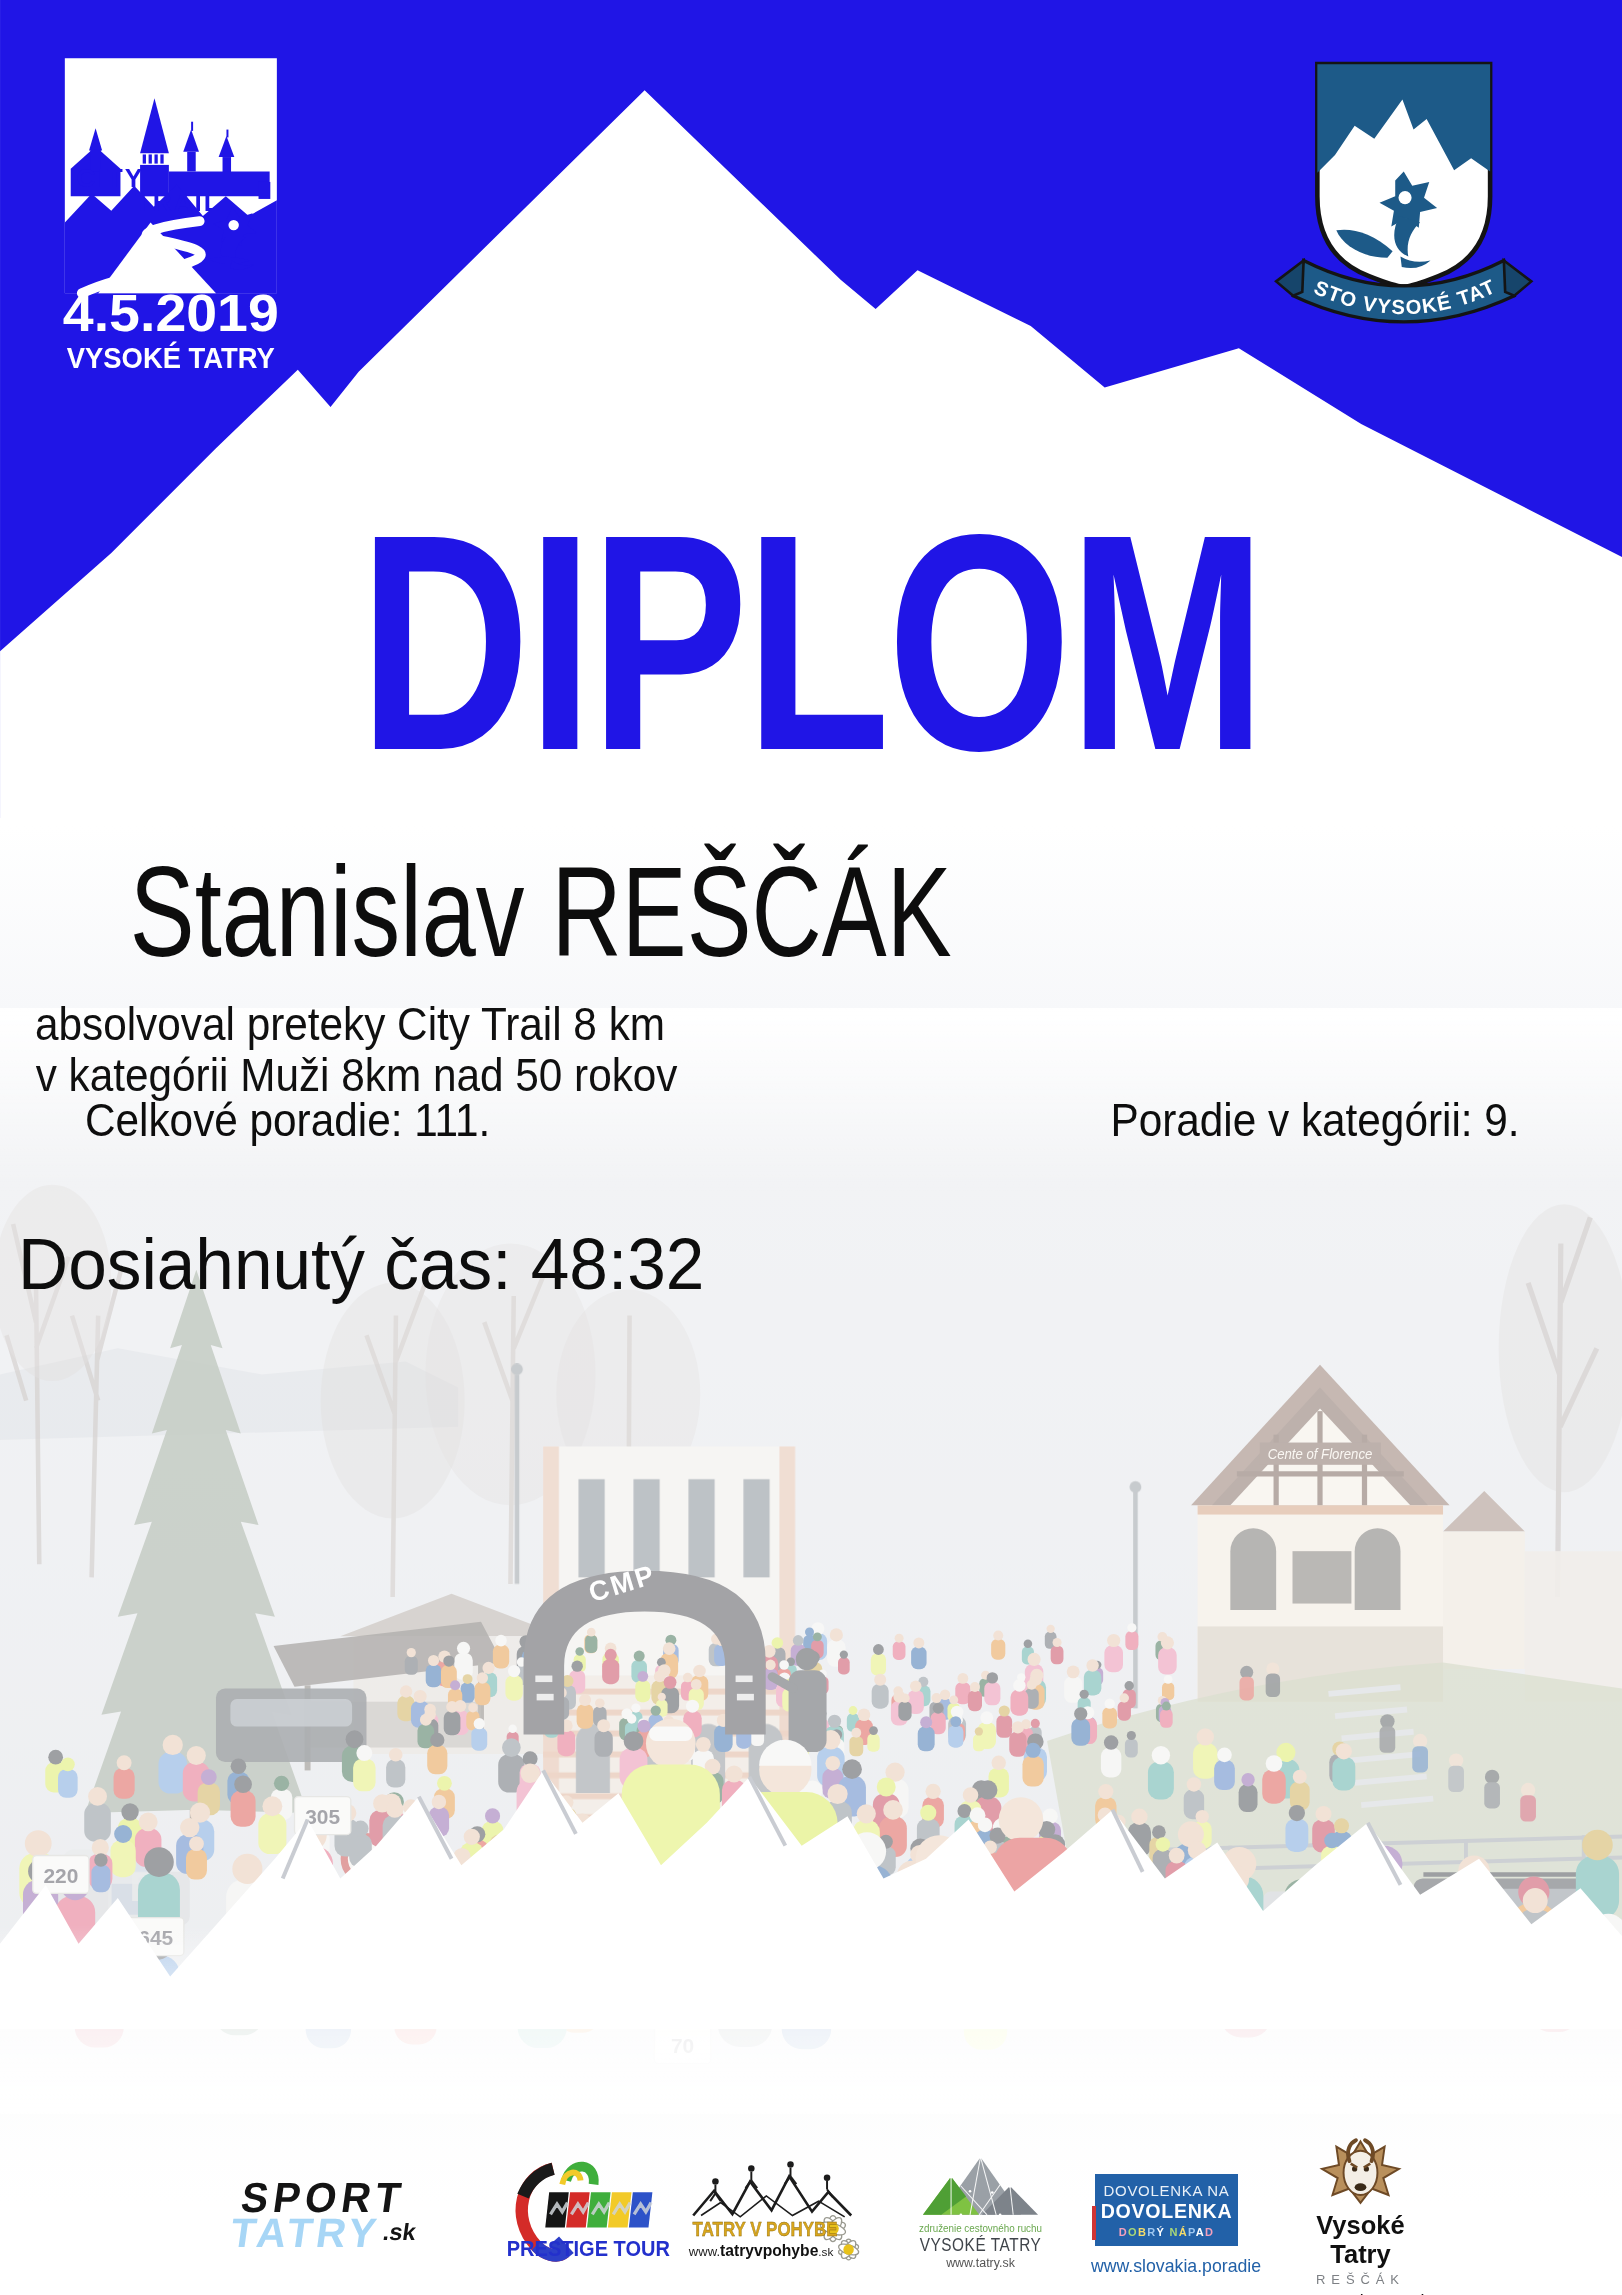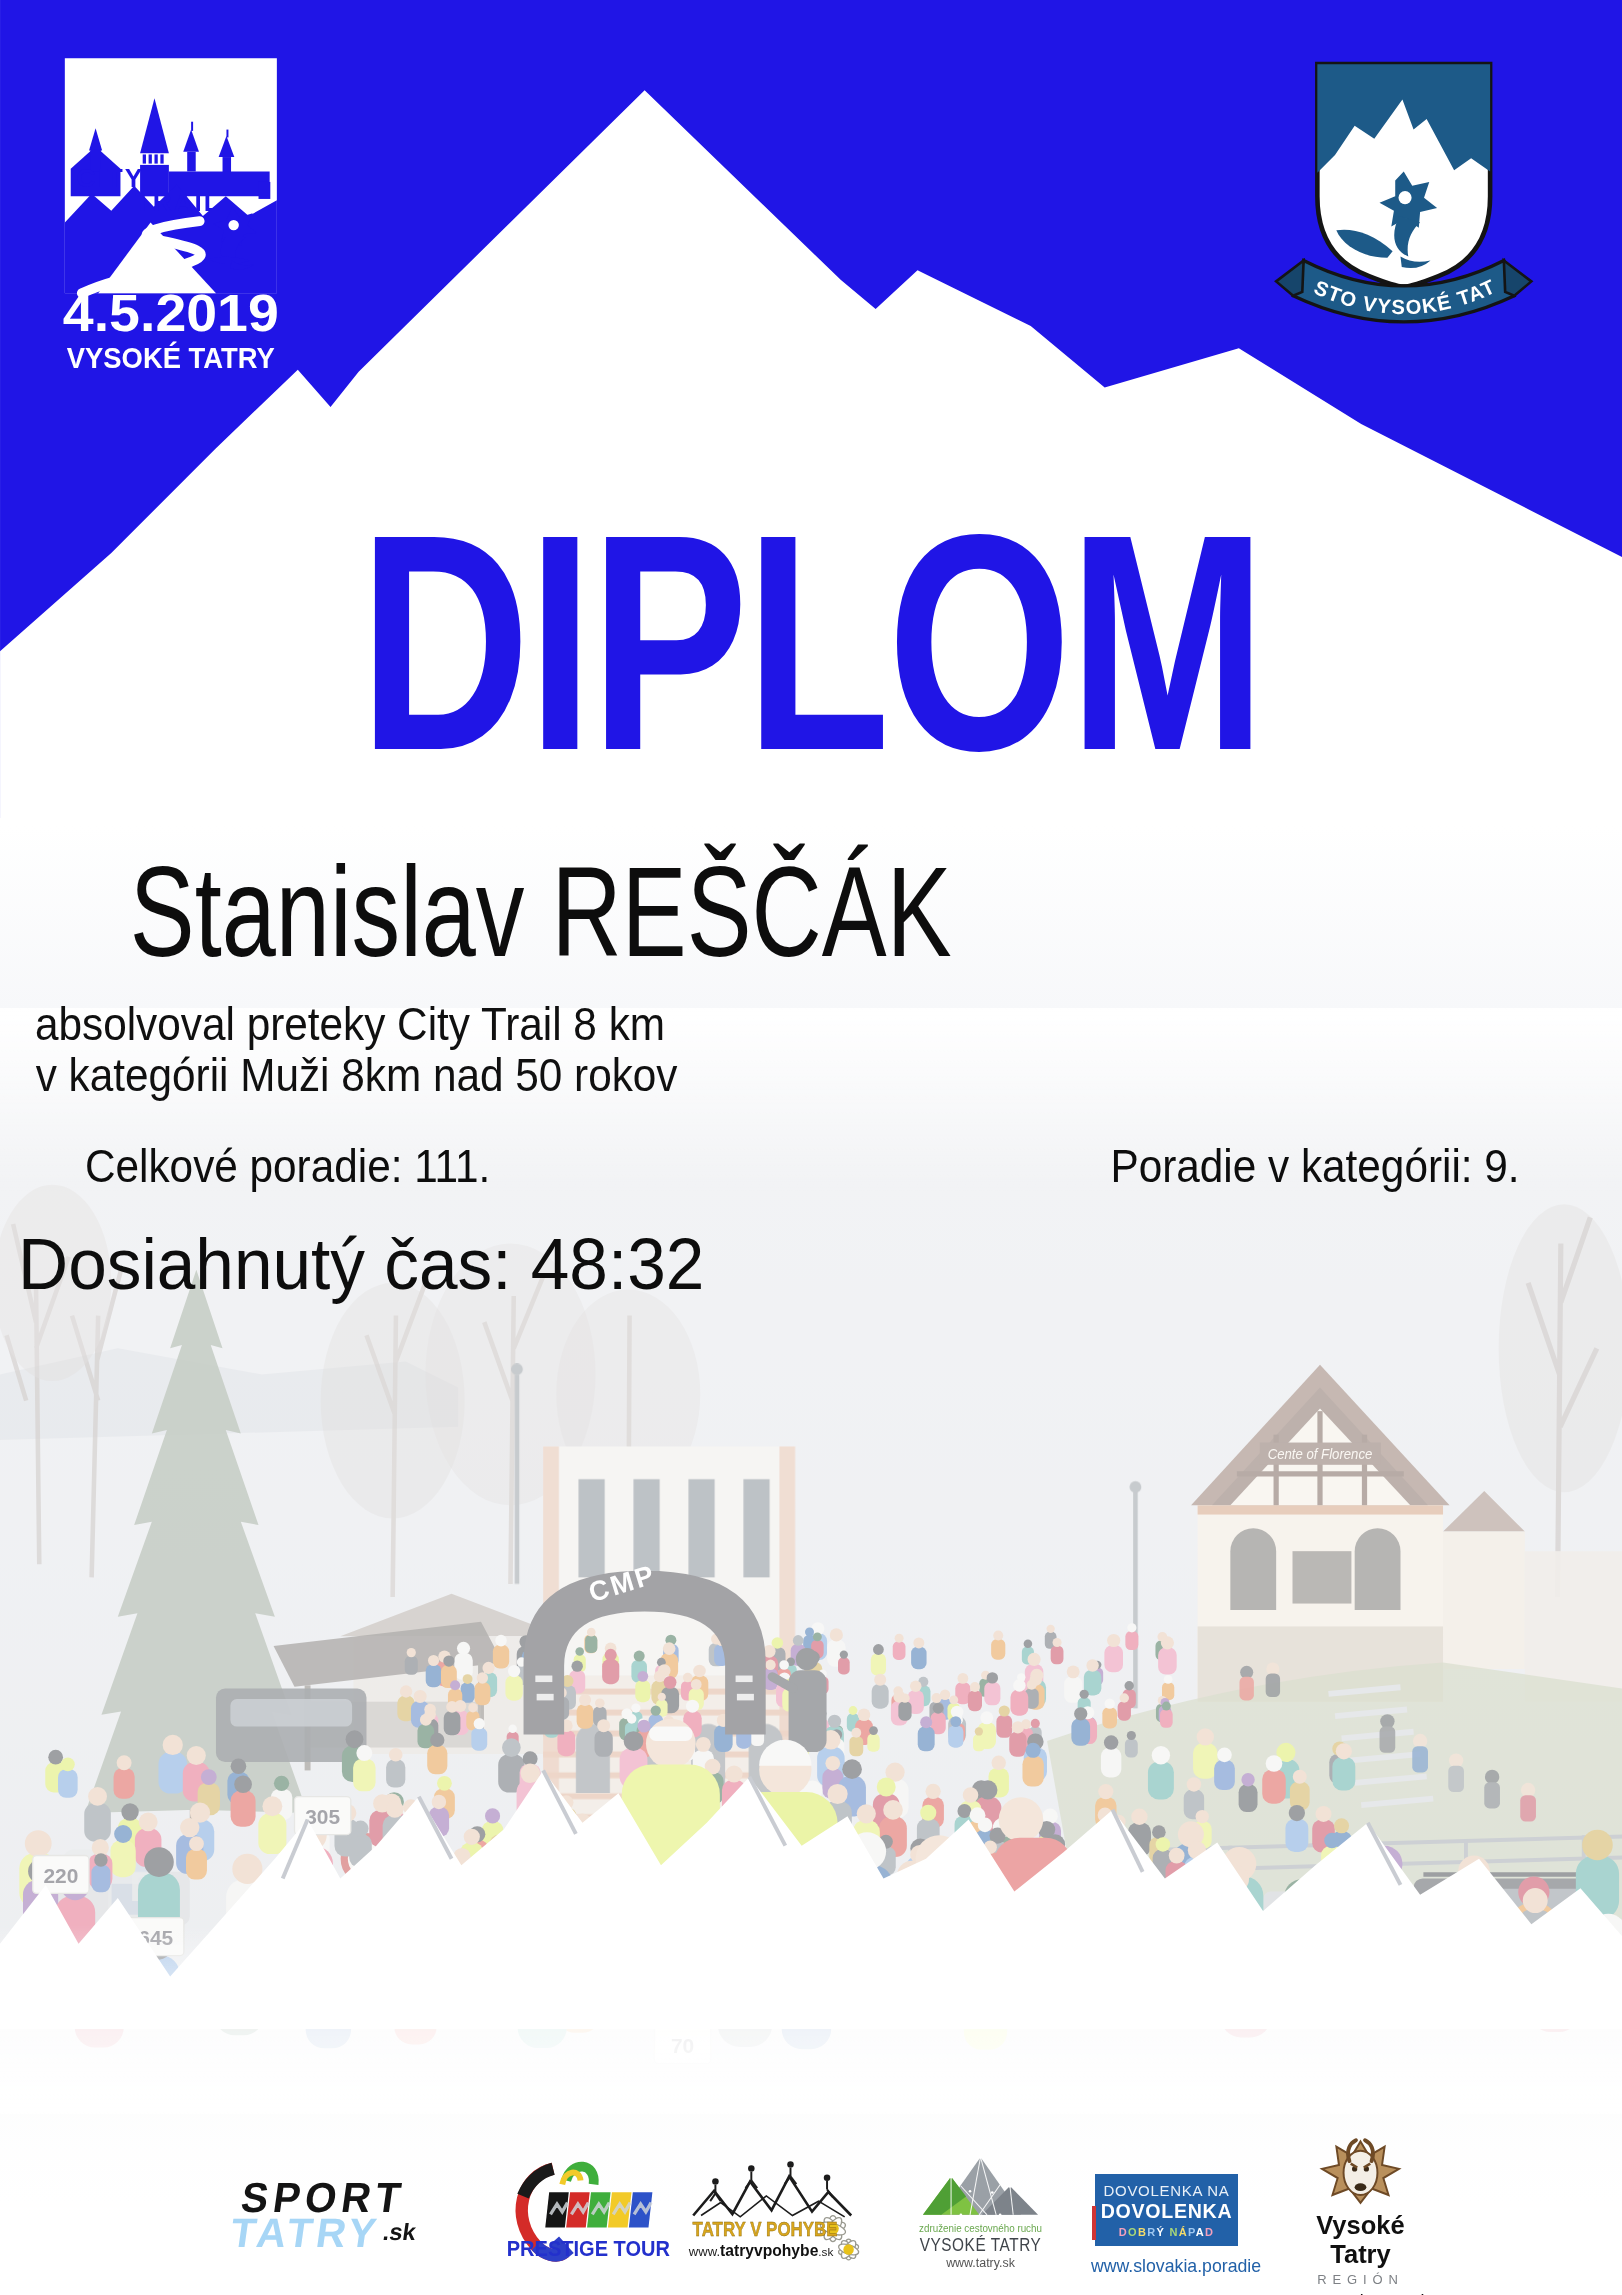--- a/index.html
+++ b/index.html
@@ -11,21 +11,21 @@
   .cx{text-align:left;width:100%;}
   .squeeze{display:inline-block;white-space:nowrap;}
   
   #title{top:516px;left:0;width:100%;text-align:center;z-index:3;}
   #title .squeeze{transform:scaleX(.77);transform-origin:center;font-weight:700;font-size:308px;line-height:.82;letter-spacing:-3.9px;}
   
   #name{top:848px;}#name .squeeze{transform:scaleX(.76);font-size:128px;line-height:1;color:#0d0d0d;}
   #detail1{top:1000px;}#detail2{top:1051px;}
   #detail1 .squeeze,#detail2 .squeeze{transform:scaleX(.9);font-size:47px;line-height:1.04;color:#101010;}
   
-  #results{top:1138px;left:85px;right:103px;display:flex;justify-content:space-between;z-index:3;}
+  #results{top:1092px;left:85px;right:103px;display:flex;justify-content:space-between;z-index:3;}
   #results .res{font-size:47px;color:#0d0d0d;white-space:nowrap;}
   #results .left{transform:scaleX(.9);transform-origin:left center;}
   #results .right{transform:scaleX(.9);transform-origin:right center;}
   #time{top:1222px;z-index:3;}
   #time .squeeze{transform:scaleX(.95);font-size:73px;color:#0d0d0d;}
   
   .sponsor{position:absolute;z-index:4;text-align:center;}
   #sp-sport{left:196px;top:2178px;width:255px;}
   .sp1-l1{font-size:42px;font-weight:700;color:#141414;letter-spacing:5.2px;transform:skewX(-8deg) scaleX(.96);display:block;line-height:.94;}
   .sp1-l2row{display:flex;align-items:flex-start;justify-content:center;margin-top:-2.6px;}
@@ -1161,18 +1161,18 @@
     <svg width="85" height="75" viewBox="0 0 130 115" style="margin:0 auto">
       <path d="M65,10 L78,32 L102,18 L98,46 L124,52 L100,66 L108,92 L82,82 L65,104 L48,82 L22,92 L30,66 L6,52 L32,46 L28,18 L52,32 Z" fill="#b9905c" stroke="#6e4a26" stroke-width="3"></path>
       <ellipse cx="65" cy="58" rx="26" ry="34" fill="#f4efe6" stroke="#6e4a26" stroke-width="3"></ellipse>
       <path d="M48,40 C42,22 50,12 58,8 M82,40 C88,22 80,12 72,8" fill="none" stroke="#6e4a26" stroke-width="6" stroke-linecap="round"></path>
       <circle cx="56" cy="52" r="4" fill="#3a2a18"></circle>
         <circle cx="74" cy="52" r="4" fill="#3a2a18"></circle>
       <path d="M50,44 L60,50 M80,44 L70,50" stroke="#6e4a26" stroke-width="4"></path>
       <ellipse cx="65" cy="80" rx="9" ry="6" fill="#3a2a18"></ellipse>
     </svg>
     <span class="reg-name">Vysoké Tatry</span>
-    <span class="reg-sub">REGIÓN</span>
+    <span class="reg-sub">REŠČÁK</span>
     <span class="reg-url">www.regiotatry.sk</span>
   </div>
 
 </div>
 
 
 </body></html>

